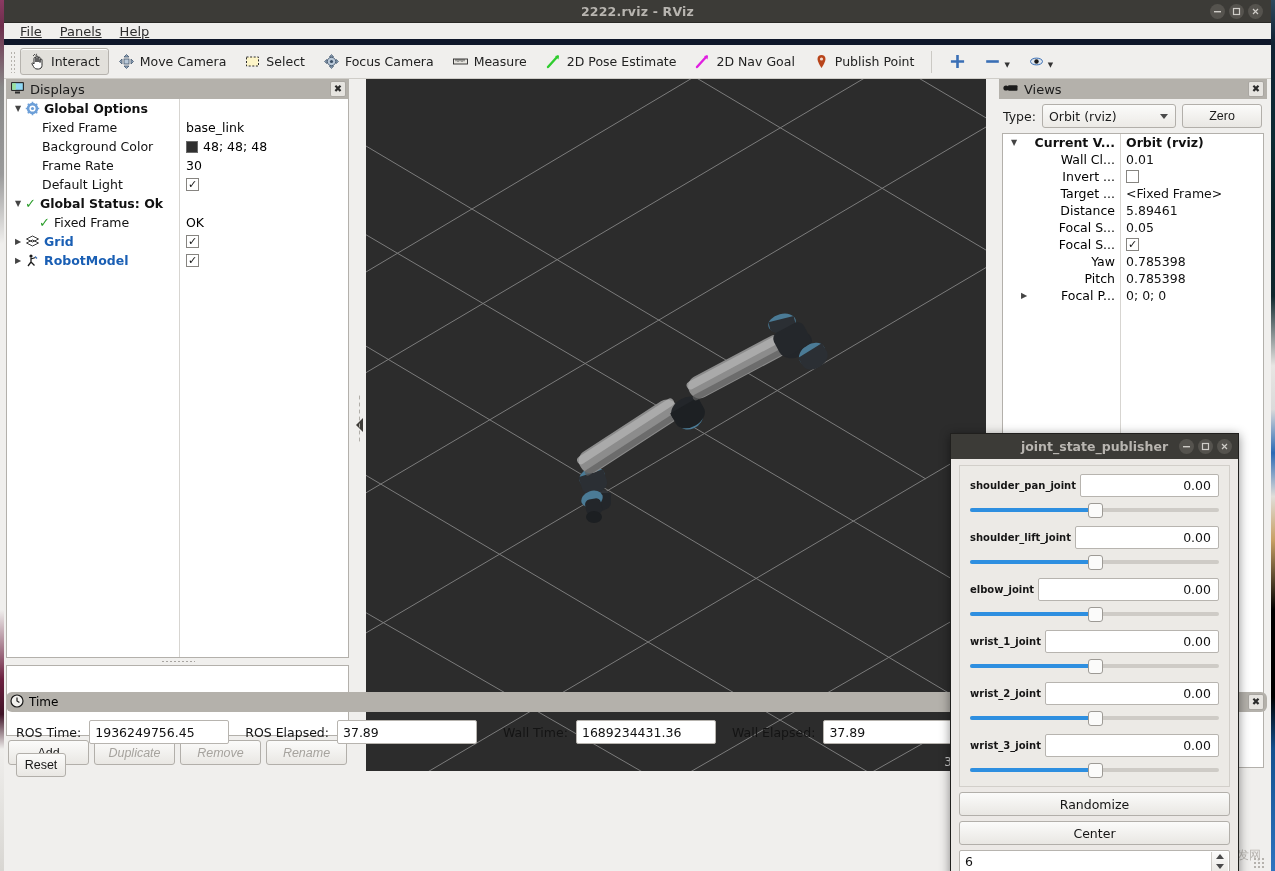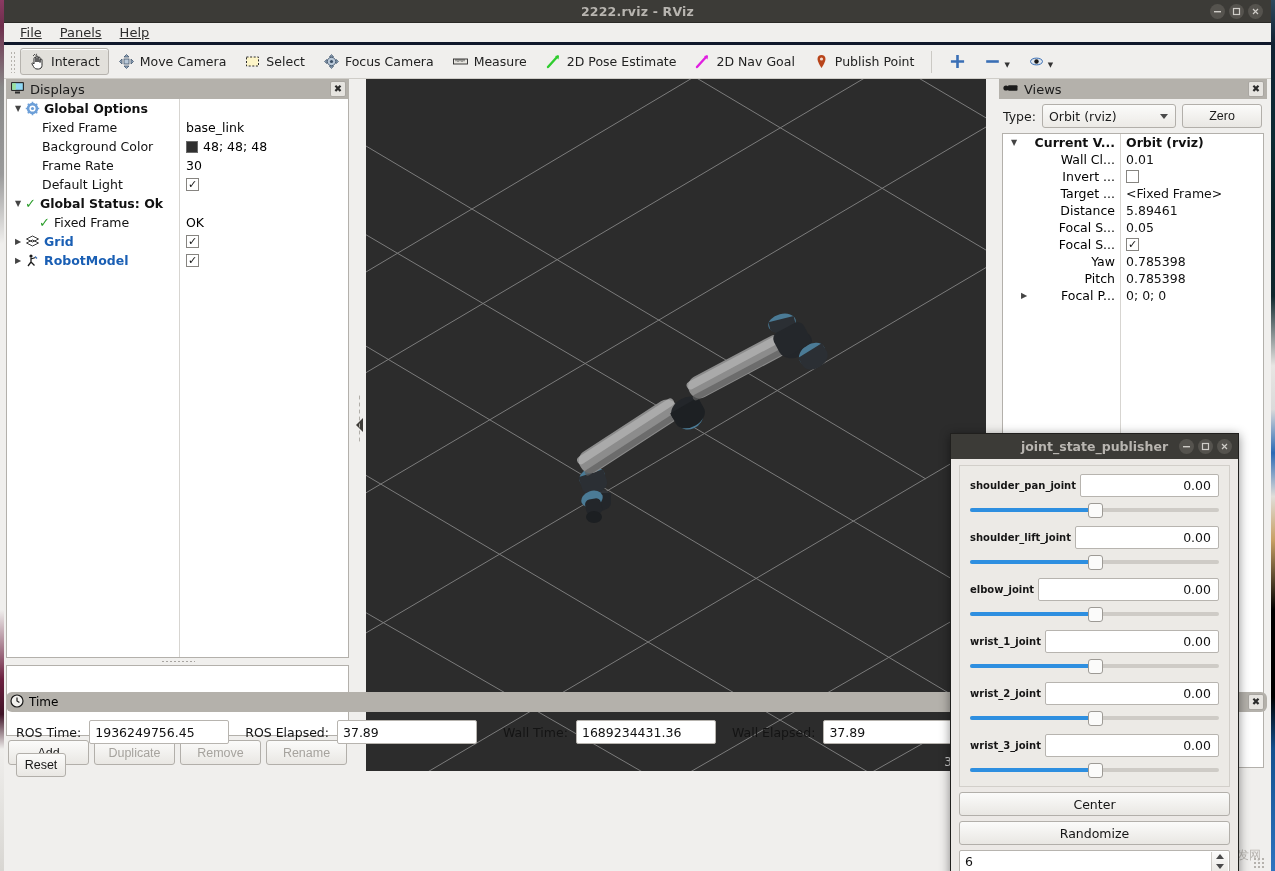--- a/index.html
+++ b/index.html
@@ -50,21 +50,21 @@
   .win-btn {
     width: 15px; height: 15px; border-radius: 50%;
     background: #55534e; display: flex; align-items: center;
     justify-content: center; color: #cfcdc8; font-size: 9px; line-height: 1;
   }
   .win-btn svg { display: block; }
 
   
   #menubar {
     height: 22px; background: #f0efed; display: flex; align-items: center;
-    padding-left: 8px; gap: 2px; border-bottom: 3px solid #0f172a;
+    padding-left: 8px; gap: 2px; border-bottom: 6px solid #0f172a;
   }
   .menu-item {
     padding: 2px 8px; font-size: 13px; color: #2e2e2e; cursor: default;
   }
   .menu-item u { text-decoration: underline; }
 
   
   #toolbar {
     height: 34px; background: #f0efed; display: flex; align-items: center;
     padding-left: 6px; border-bottom: 1px solid #cfcdc8;
@@ -142,21 +142,21 @@
   }
   #displays-desc {
     flex: 1; background: #fff; border: 1px solid #b3b0ab; margin-bottom: 4px;
   }
   #displays-buttons { display: flex; gap: 5px; padding: 0 2px 6px 2px; }
   .dp-btn {
     flex: 1; height: 25px; font-size: 12.5px;
     background: linear-gradient(#fbfbfa, #e9e7e3);
     border: 1px solid #b2afaa; border-radius: 3px; color: #1b1b1b;
   }
-  .dp-btn.disabled { color: #a6a39e; }
+  .dp-btn.disabled { color: #a6a39e; font-style: italic; }
 
   
   #splitter-handle {
     position: absolute; left: 346px; top: 0; width: 18px; height: 692px;
     background: #f0efed; display: flex; align-items: center; justify-content: center;
   }
   #splitter-handle .dots {
     width: 3px; height: 48px;
     background-image: radial-gradient(#b0ada8 .8px, transparent .9px);
     background-size: 3px 7px;
@@ -880,22 +880,22 @@
             </div>
             <div class="joint-slider">
               <div class="track"></div>
               <div class="fill" style="width:50%"></div>
               <div class="knob" style="left:calc(50% - 7px)"></div>
             </div>
           </div>
 
         </div>
 
+        <div class="jsp-btn">Randomize</div>
         <div class="jsp-btn">Center</div>
-        <div class="jsp-btn">Randomize</div>
         <div id="jsp-spin">
           <span>6</span>
           <div class="spin-btns">
             <div class="spin-up"></div>
             <div class="spin-dn"></div>
           </div>
         </div>
       </div>
     </div>
 

